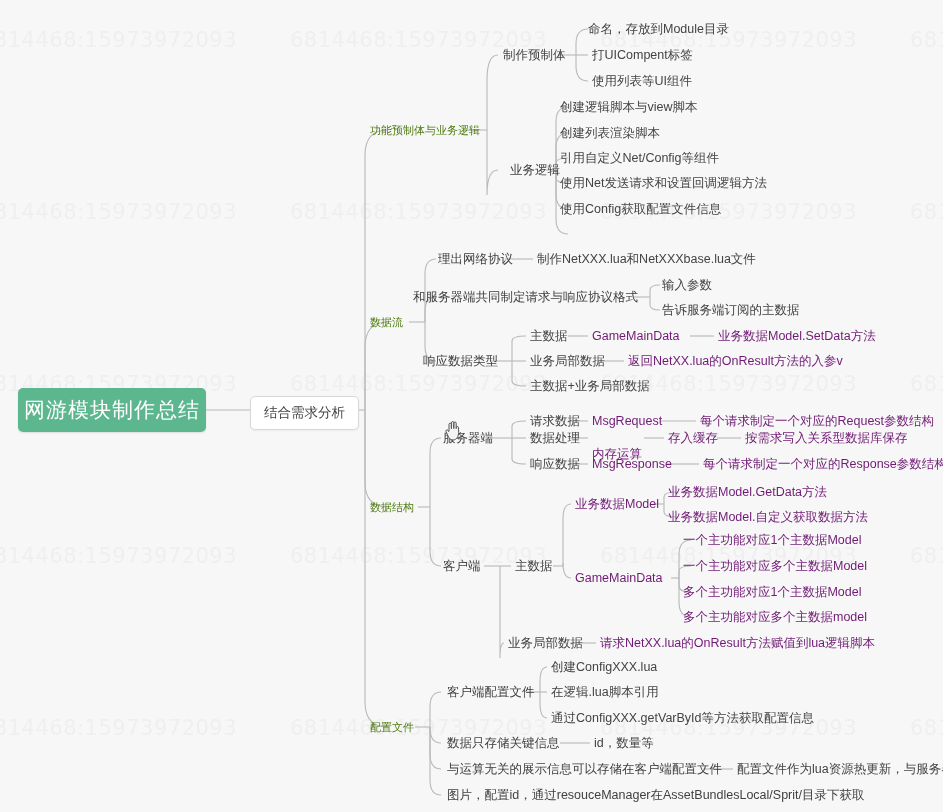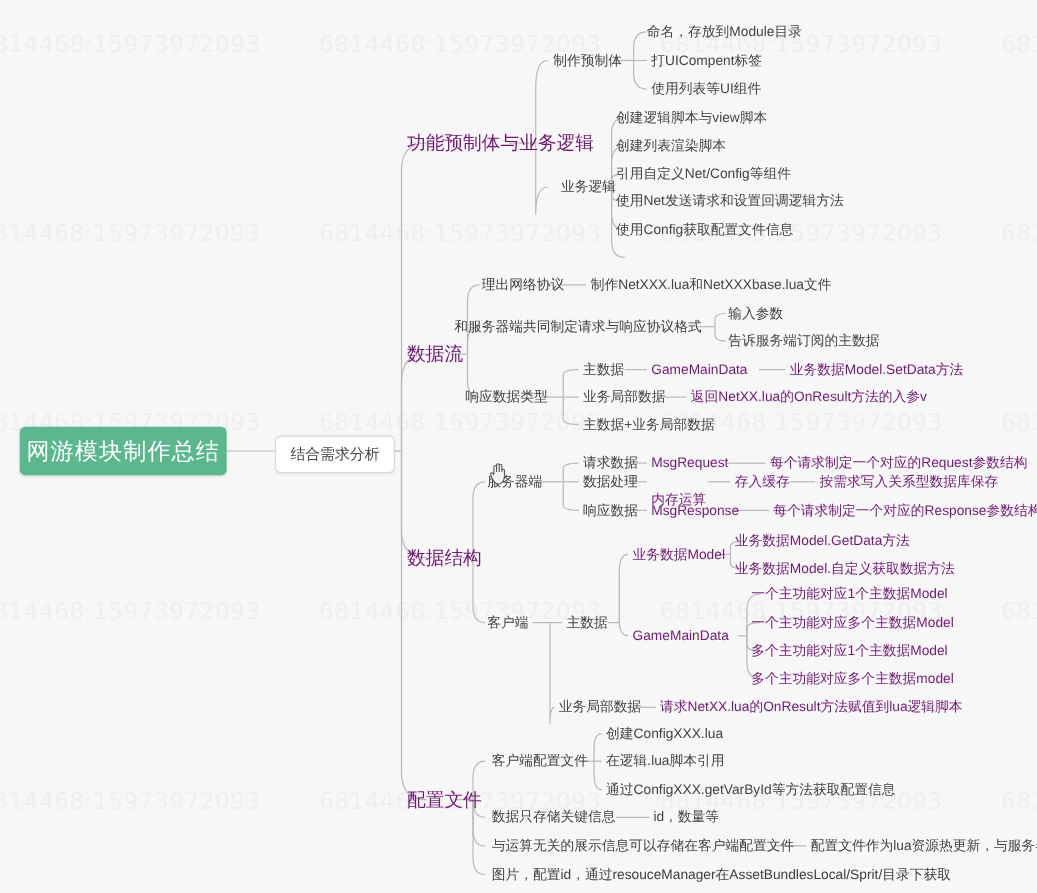--- a/index.html
+++ b/index.html
@@ -21,21 +21,21 @@
   #edges{position:absolute;left:0;top:0;width:943px;height:812px;z-index:1;}
   #edges path,#edges line{fill:none;stroke:#b9b9b9;stroke-width:1.1;}
   .node{
     position:absolute;z-index:2;
     white-space:nowrap;
     font-size:12.5px;
     color:#3e3e3e;
     line-height:1;
     transform:translateY(-50%);
   }
-  .node.lv2{font-size:17px;color:#701a75;}
+  .node.lv2{font-size:11px;color:#4d7c0f;}
   .node.lv3{font-size:12.5px;color:#3f3f3f;}
   .node.lv4{font-size:12.5px;color:#434343;}
   .node.lv5{font-size:12.5px;color:#701a75;}
   #root-node{
     position:absolute;z-index:3;
     left:18px;top:388px;width:188px;height:44px;
     background:#5cb78f;border-radius:5px;
     display:flex;align-items:center;justify-content:center;
     color:#ffffff;font-size:21px;letter-spacing:1px;
     box-shadow:0 1px 2px rgba(0,0,0,.10);

